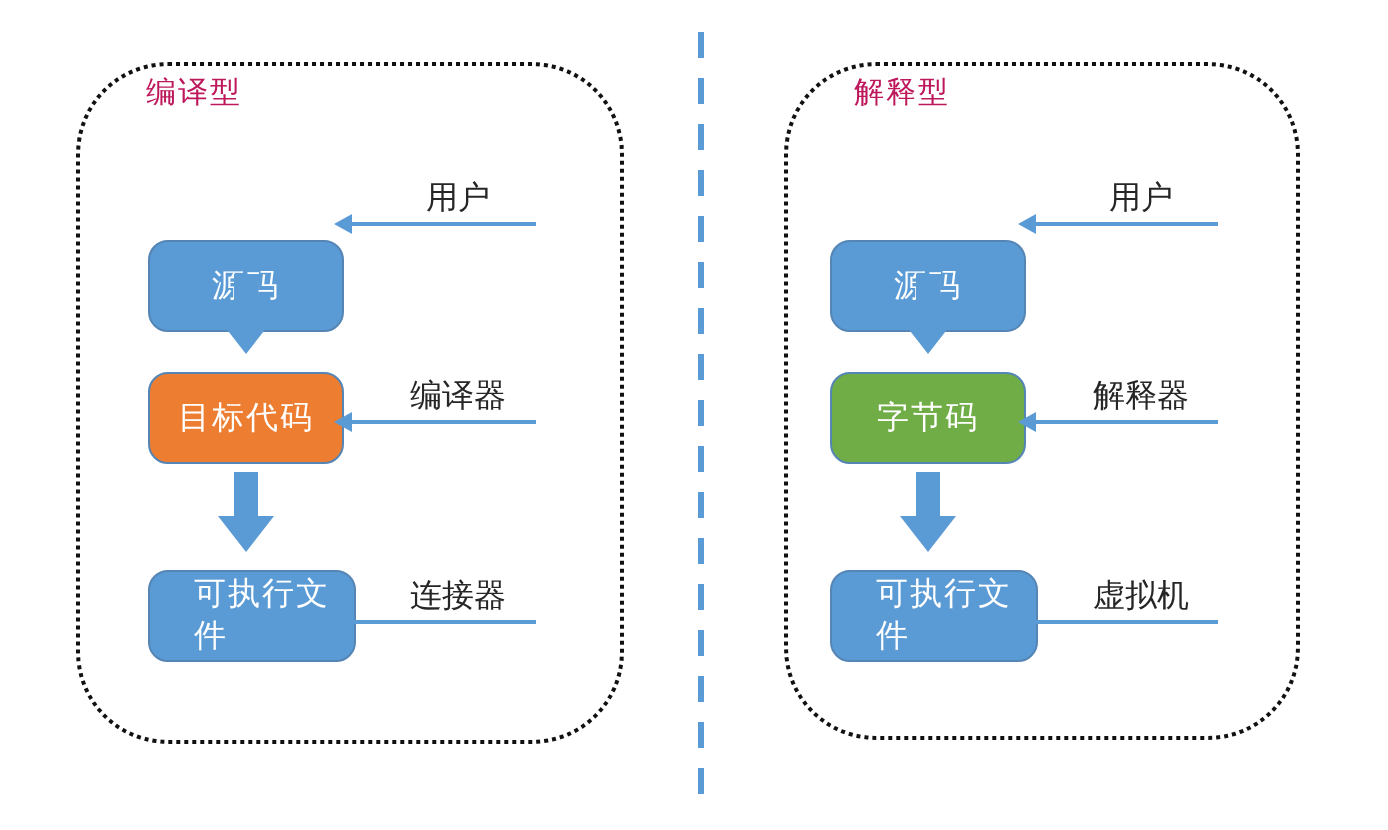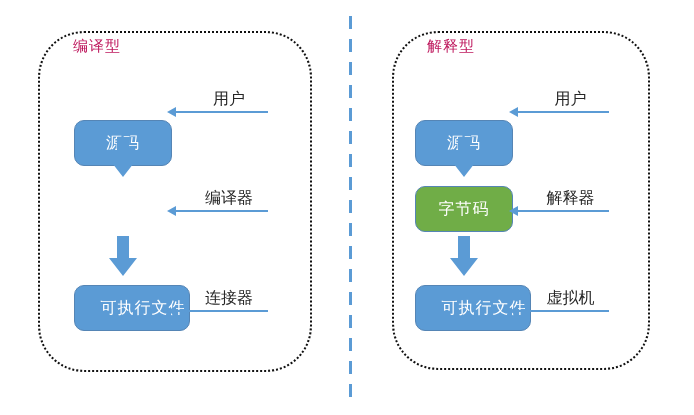--- a/index.html
+++ b/index.html
@@ -28,21 +28,21 @@
   
   .node {
     position: absolute; left: var(--nx); height: 46px; width: 98px;
     border: 1.5px solid #5585b5; border-radius: 10px;
     color: #ffffff; font-size: 16px;
     display: flex; align-items: center; justify-content: center;
     letter-spacing: 1px;
   }
   .node.r1 { top: 43px; margin-top: 44px; }
   .node.r2 { top: 153px; }
-  .node.r3 { top: 252px; width: 116px; padding-left: 22px; }
+  .node.r3 { top: 252px; width: 104px; padding-left: 22px; }
 
   
   .down-arrow { position: absolute; left: calc(var(--nx) + 35px); width: 28px; height: 40px; }
   .down-arrow.a1 { top: 104px; }
   .down-arrow.a2 { top: 203px; }
 
   
   .input-row { position: absolute; left: var(--lx); width: var(--lw); }
   .input-row.i1 { top: 56px; }
   .input-row.i2 { top: 155px; }
@@ -67,20 +67,21 @@
 
   <div class="panel left">
     <div class="panel-title">编译型</div>
 
     <div class="node r1" style="background-color: rgb(91, 155, 213);">源码</div>
 
     <svg class="down-arrow a1" viewBox="0 0 28 40">
       <polygon points="8,0 20,0 20,22 28,22 14,40 0,22 8,22" style="fill: rgb(91, 155, 213);"></polygon>
     </svg>
 
+    <div class="node r2" style="background-color: rgb(237, 125, 49);">目标代码</div>
 
     <svg class="down-arrow a2" viewBox="0 0 28 40">
       <polygon points="8,0 20,0 20,22 28,22 14,40 0,22 8,22" style="fill: rgb(91, 155, 213);"></polygon>
     </svg>
 
     <div class="node r3" style="background-color: rgb(91, 155, 213);">可执行文件</div>
 
     <div class="input-row i1">
       <div class="input-label">用户</div>
       <div class="input-line" style="background-color: rgb(91, 155, 213);">

